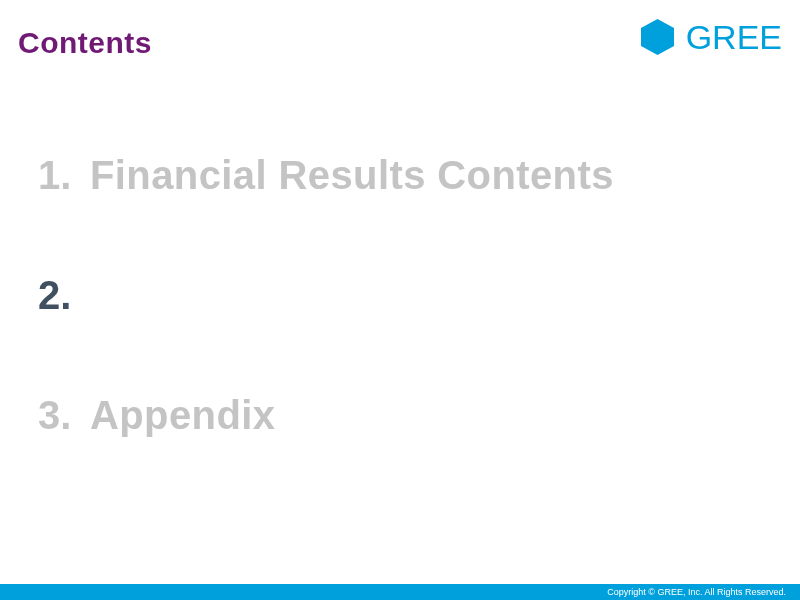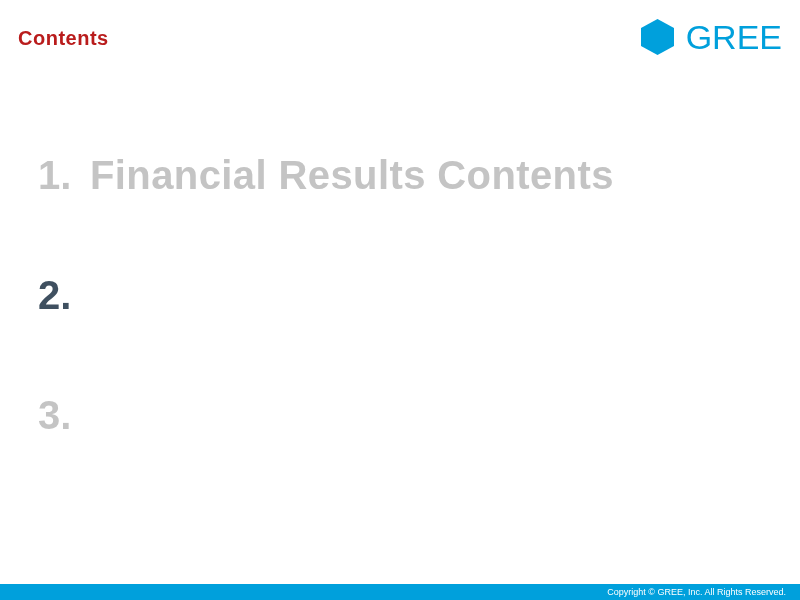--- a/index.html
+++ b/index.html
@@ -31,24 +31,24 @@
     left: 0;
     top: 0;
     width: 800px;
     height: 72px;
   }
 
   .slide-title {
     position: absolute;
     left: 18px;
     top: 28px;
-    font-size: 20px;
+    font-size: 30px;
     font-weight: bold;
     letter-spacing: 0.5px;
-    color: #b91c1c;
+    color: #701a75;
     line-height: 1;
     white-space: nowrap;
   }
 
   
   .logo {
     position: absolute;
     right: 18px;
     top: 18px;
     height: 38px;
@@ -155,20 +155,21 @@
       <span class="item-number">1.</span>
       <span class="item-label">Financial Results Contents</span>
     </div>
 
     <div class="contents-item active">
       <span class="item-number">2.</span>
     </div>
 
     <div class="contents-item inactive">
       <span class="item-number">3.</span>
+      <span class="item-label">Appendix</span>
     </div>
 
   </div>
 
   <div class="footer-bar">
     <span class="footer-copyright">Copyright © GREE, Inc. All Rights Reserved.</span>
   </div>
 
 </div>
 

